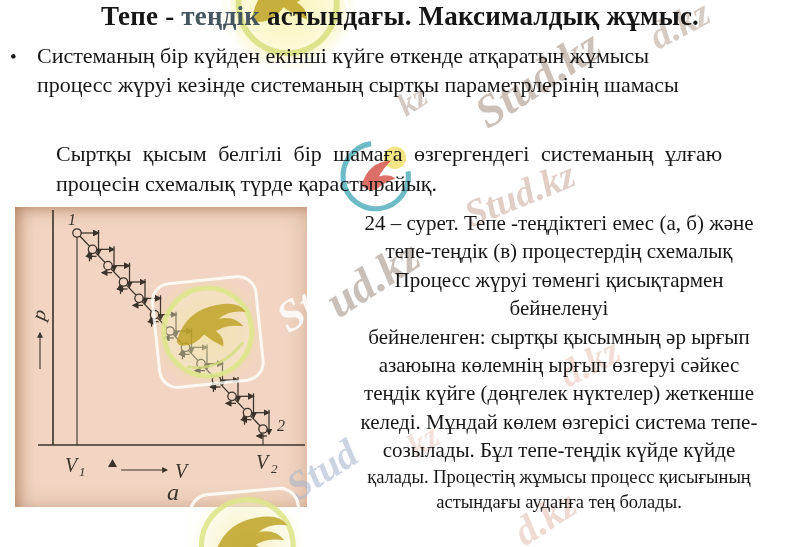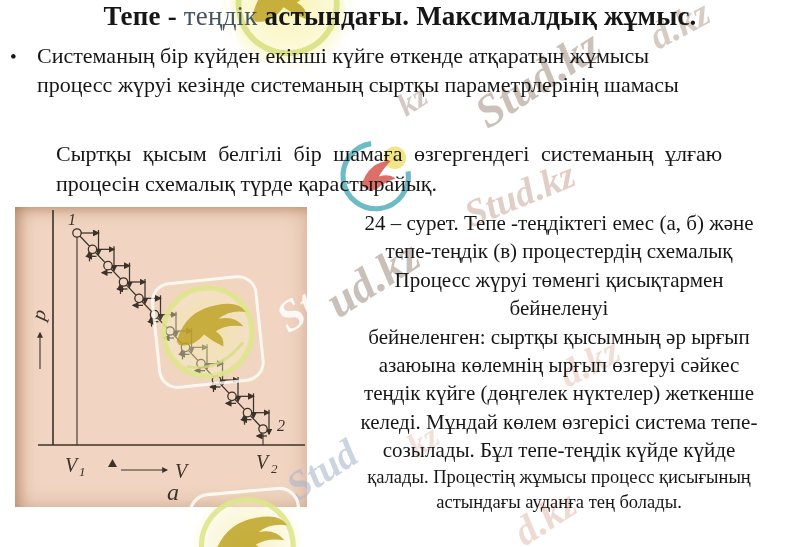--- a/index.html
+++ b/index.html
@@ -1,21 +1,21 @@
 <!DOCTYPE html>
 <html><head>
 <meta charset="utf-8">
 <style>
   html,body{margin:0;padding:0;background:#e9e9e9;}
   #stage{position:relative;width:800px;height:547px;background:#ffffff;overflow:hidden;
          font-family:"Liberation Serif",serif;color:#161616;}
   
   #title{position:absolute;top:1px;left:0;width:100%;text-align:center;z-index:4;
          font-size:27px;font-weight:bold;letter-spacing:.2px;white-space:nowrap;}
-  #title .hl{font-weight:normal;}
+  #title .hl{font-weight:bold;}
   .bullet-mark{position:absolute;left:10px;top:46px;font-size:19px;z-index:4;}
   #bullet-lines{position:absolute;left:37px;top:41px;z-index:4;font-size:22px;line-height:29px;white-space:nowrap;}
   #para2{position:absolute;left:20px;top:139px;z-index:4;font-size:22px;line-height:30px;white-space:nowrap;margin-left:36px;}
   #para2 .wide{word-spacing:6px;}
   #caption{position:absolute;left:320px;top:209px;width:478px;z-index:4;text-align:center;
            font-size:21px;line-height:28.4px;white-space:nowrap;}
   #caption .sm{font-size:18.5px;line-height:25.5px;}
   
   #figure{position:absolute;left:15px;top:207px;width:292px;height:300px;z-index:1;
           background:#f1d5c2;

